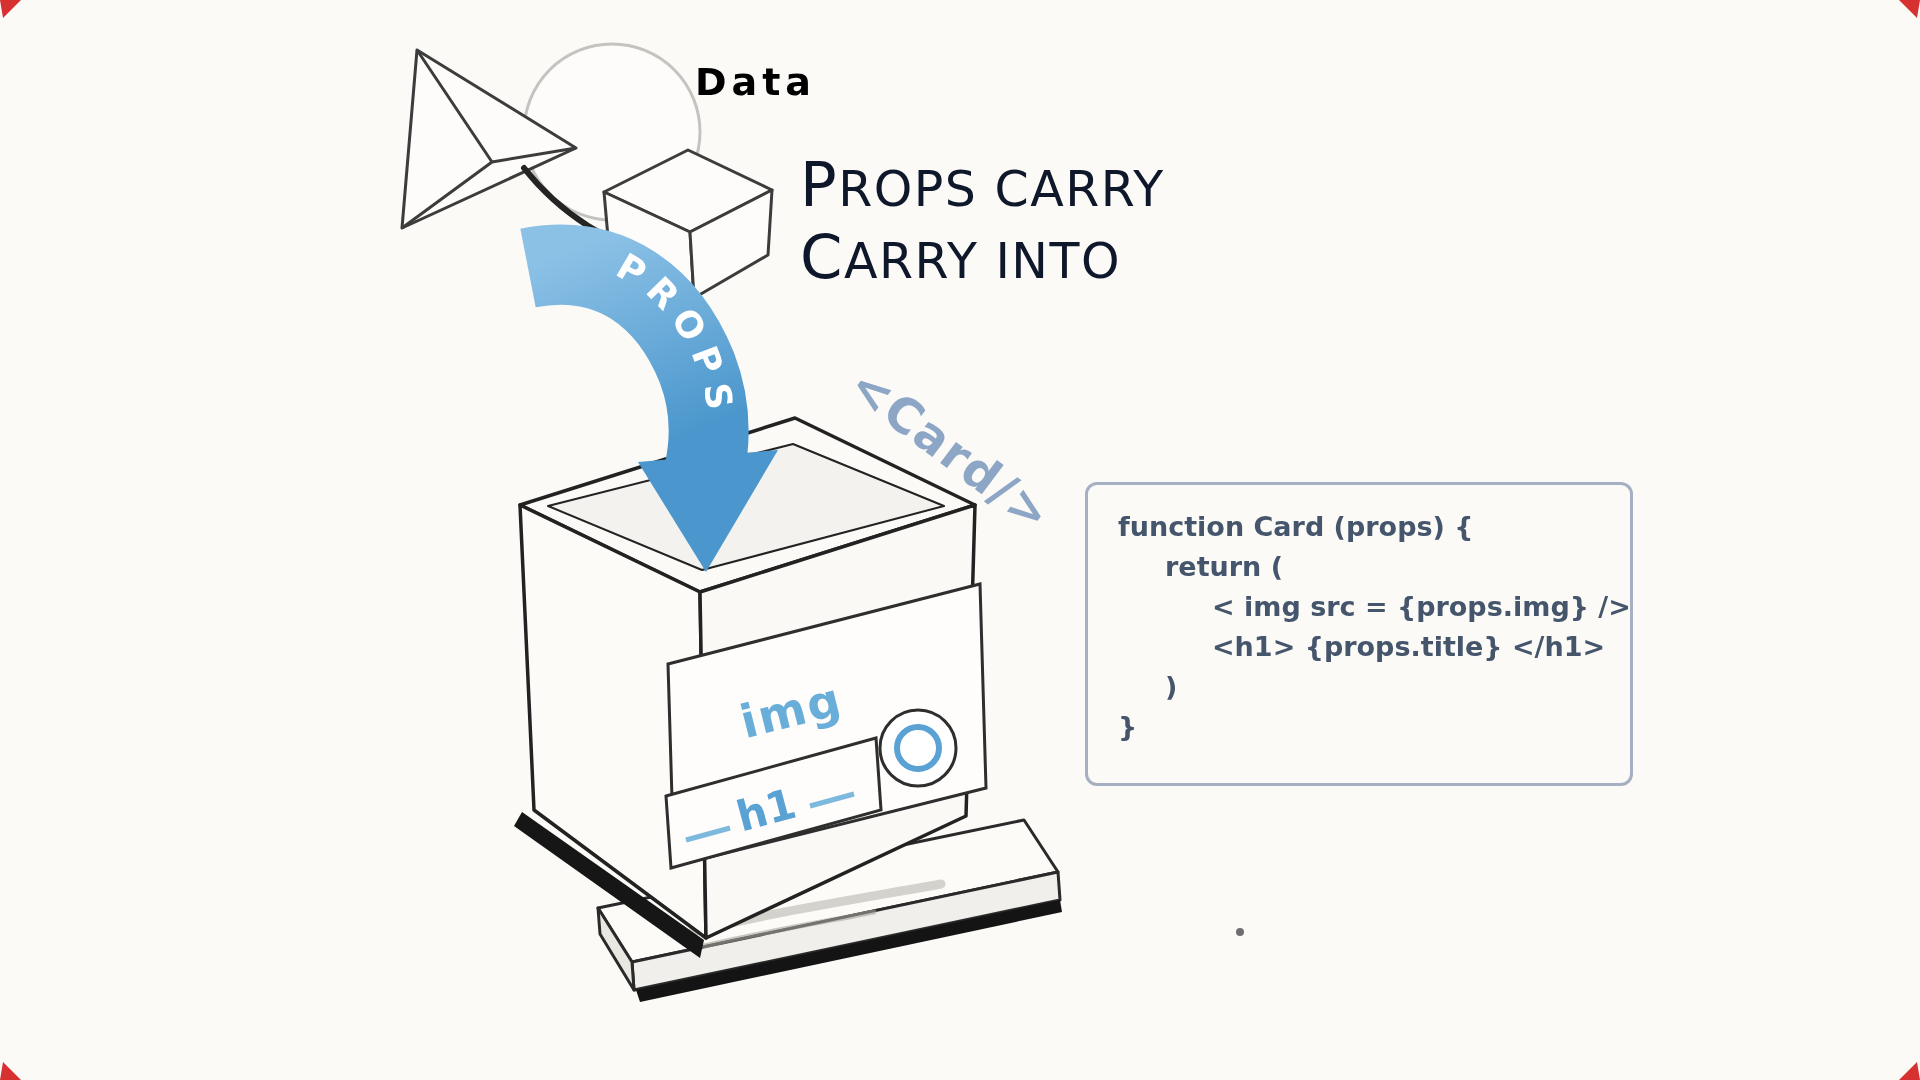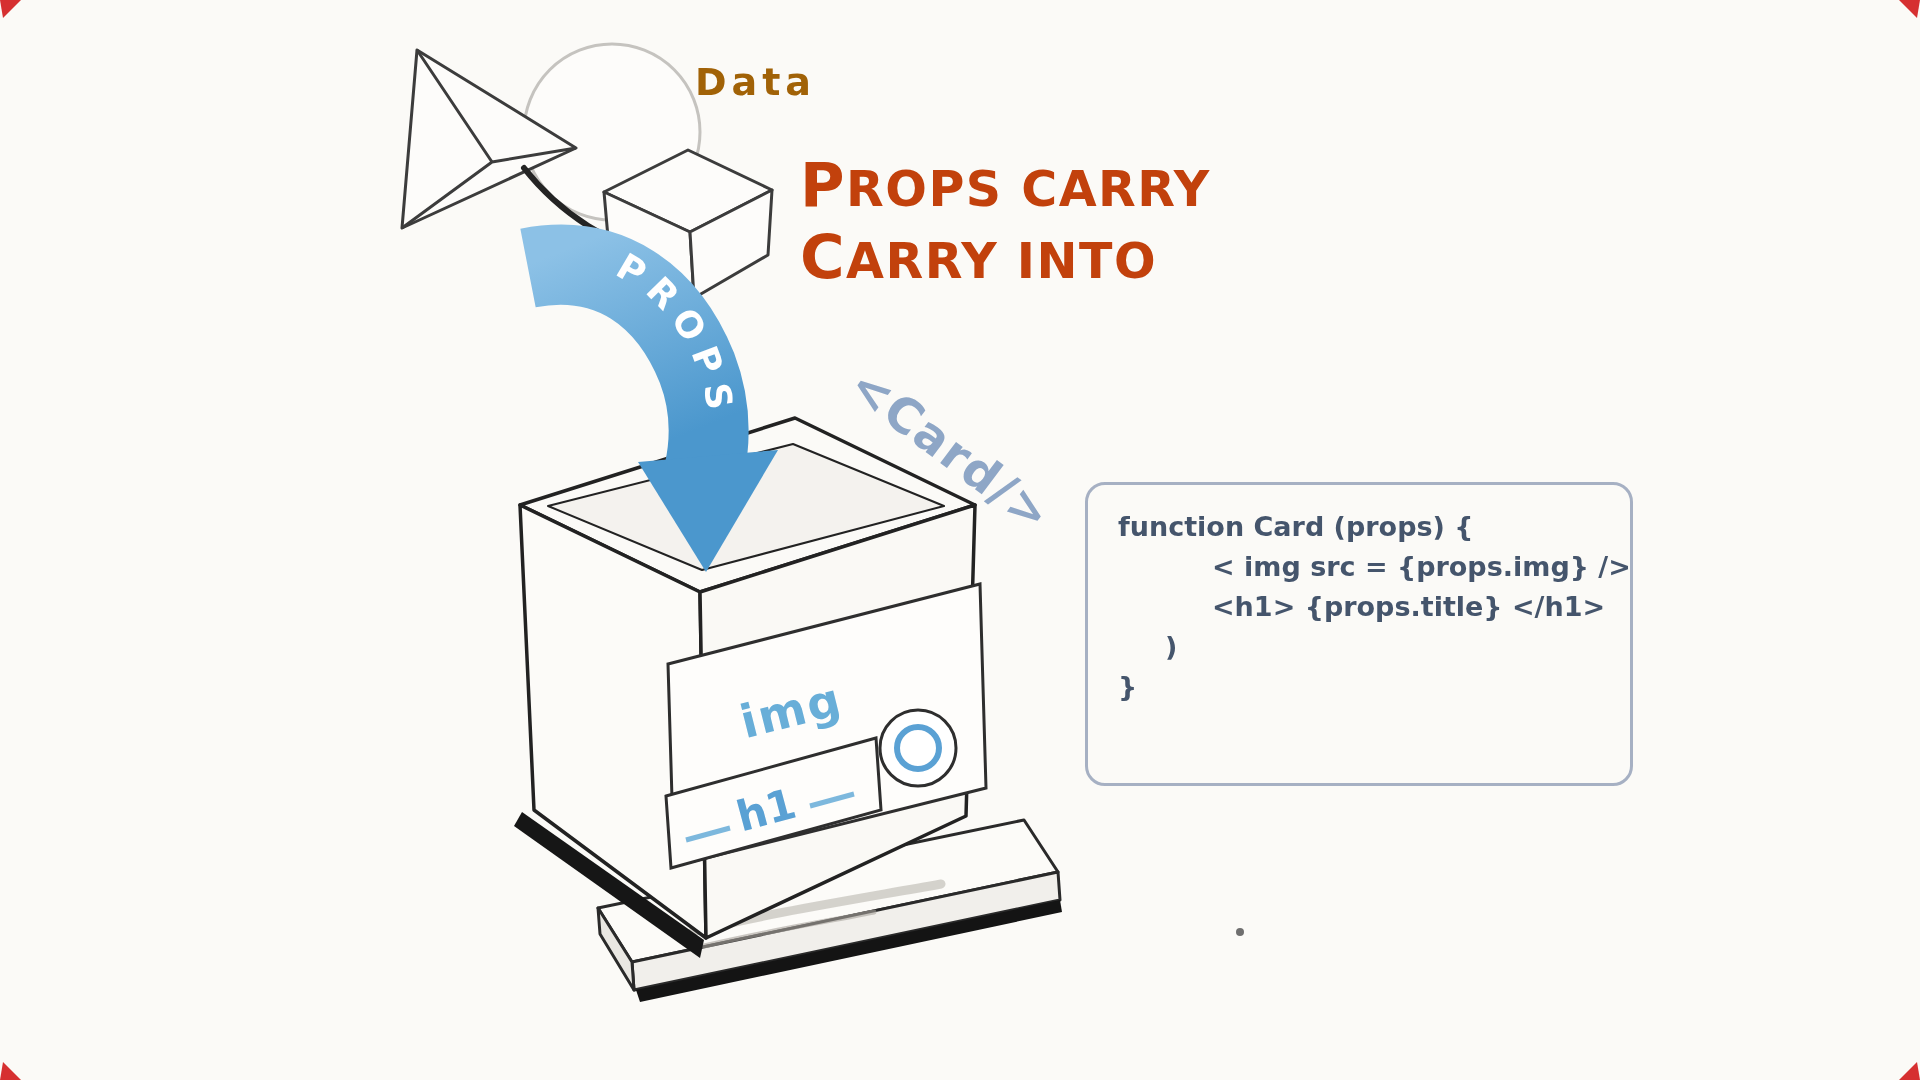--- a/index.html
+++ b/index.html
@@ -11,33 +11,33 @@
     background: #fbfaf7;
     overflow: hidden;
     font-family: "DejaVu Sans", sans-serif;
   }
   .art { position: absolute; left: 0; top: 0; width: 1920px; height: 1080px; }
   .art text { font-family: "DejaVu Sans", sans-serif; }
 
   .data-label {
     position: absolute; left: 695px; top: 60px;
     font-size: 38px; font-weight: bold; letter-spacing: 5px;
-    color: #a16207;
+    color: #000000;
   }
   .headline {
     position: absolute; left: 800px; top: 150px;
-    color: #c2410c; font-weight: bold; font-size: 49px;
+    color: #0f172a; font-weight: normal; font-size: 49px;
     line-height: 1.18; letter-spacing: 1.5px;
   }
   .headline-line::first-letter { font-size: 1.24em; }
 
   .code-panel {
     position: absolute; left: 1085px; top: 482px;
     width: 548px; height: 304px;
-    border: 3px solid #a6b0c3; border-radius: 20px;
+    border: 3px solid #a6b0c3; border-radius: 12px;
     padding: 22px 30px;
     color: #45556c; font-size: 27px; font-weight: bold;
     line-height: 40px;
     background: transparent;
   }
   .code-line { white-space: pre; }
 
   .corner { position: absolute; width: 0; height: 0; border-style: solid; border-color: transparent; }
   .corner.tl { left: 0; top: 0; border-top: 18px solid #d63031; border-right: 18px solid transparent; }
   .corner.tr { right: 0; top: 0; border-top: 18px solid #d63031; border-left: 18px solid transparent; }
@@ -114,20 +114,21 @@
 
   <div class="data-label">Data</div>
 
   <div class="headline">
     <div class="headline-line">PROPS CARRY</div>
     <div class="headline-line">CARRY INTO</div>
   </div>
 
   <div class="code-panel">
     <div class="code-line">function Card (props) {</div>
+    <div class="code-line">     return (</div>
     <div class="code-line">          &lt; img src = {props.img} /&gt;</div>
     <div class="code-line">          &lt;h1&gt; {props.title} &lt;/h1&gt;</div>
     <div class="code-line">     )</div>
     <div class="code-line">}</div>
   </div>
 
   <div class="corner tl"></div>
   <div class="corner tr"></div>
   <div class="corner bl"></div>
   <div class="corner br"></div>

